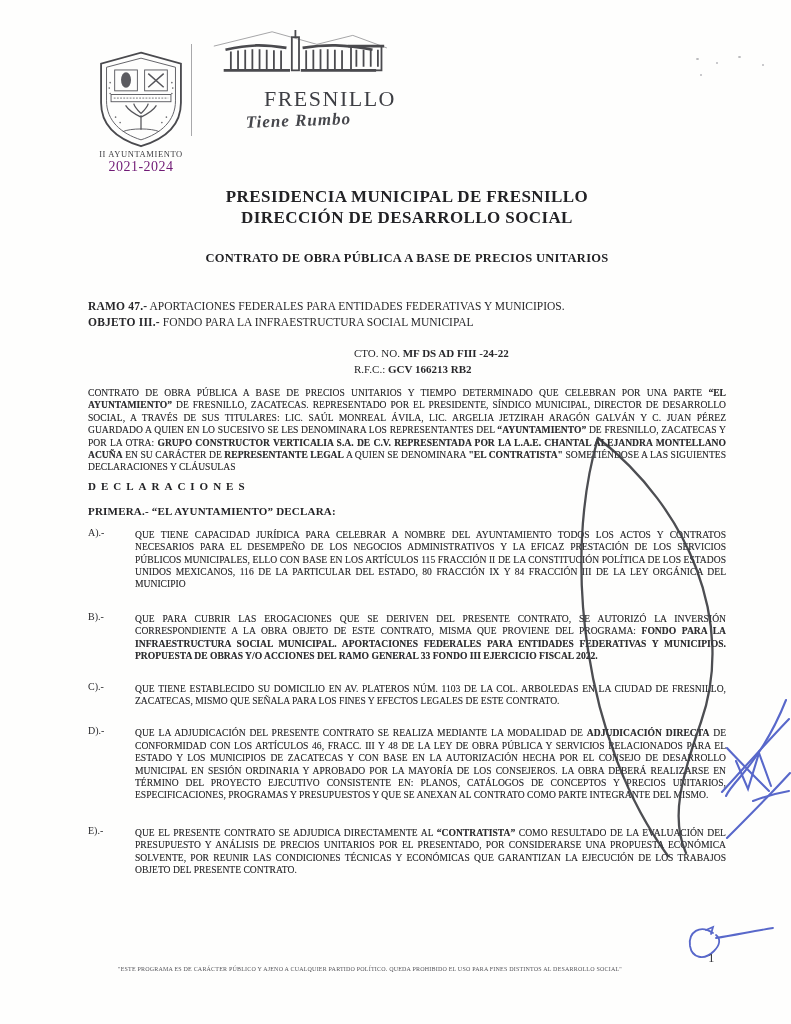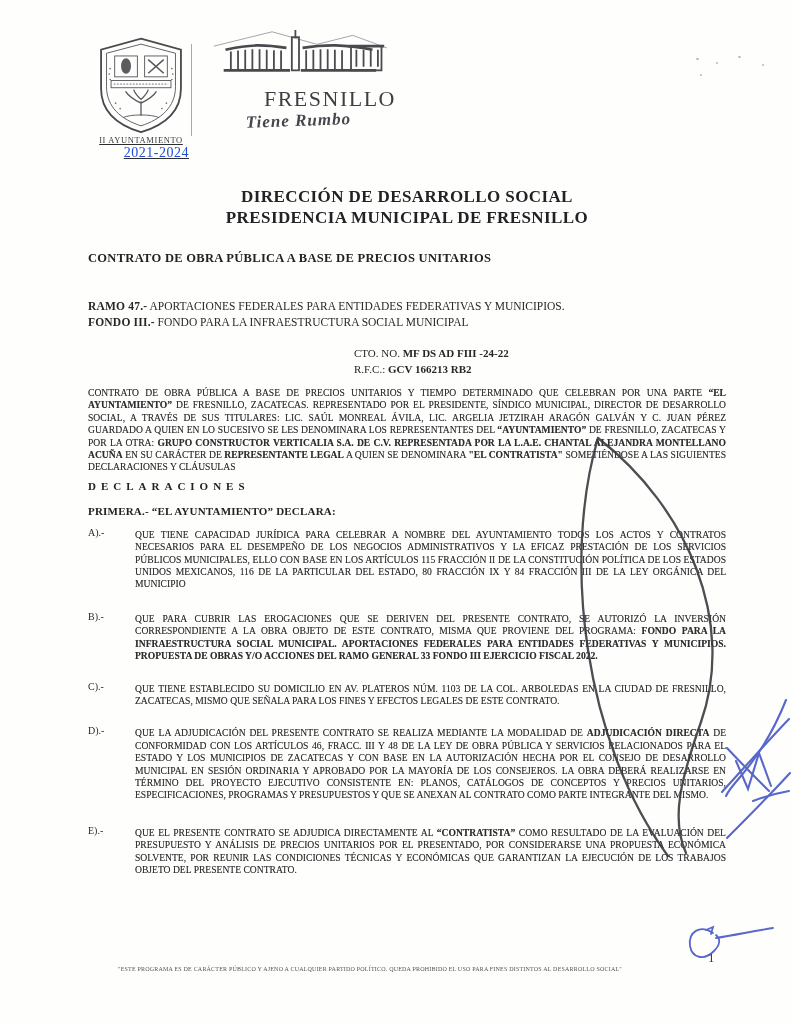--- a/index.html
+++ b/index.html
@@ -4,35 +4,35 @@
 <style>
   html,body{margin:0;padding:0;background:#ffffff;}
   .page{
     position:relative;width:791px;height:1024px;overflow:hidden;
     background:#fefefd;
     font-family:"Liberation Serif","DejaVu Serif",serif;
     color:#2d2d30;
   }
   
   .hdr{position:absolute;top:0;left:0;width:100%;height:160px;}
-  .crest{position:absolute;left:93px;top:36px;width:96px;text-align:center;text-decoration:underline;}
+  .crest{position:absolute;left:93px;top:50px;width:96px;text-align:center;}
   .crest svg{display:block;margin:0 auto;}
   .crest-cap1{font-size:8.5px;letter-spacing:.6px;color:#3c3c40;margin-top:1px;white-space:nowrap;}
-  .crest-cap2{font-size:14px;color:#1d4ed8;letter-spacing:.5px;text-align:right;}
+  .crest-cap2{font-size:14px;color:#701a75;letter-spacing:.5px;}
   .logo-divider{position:absolute;left:191px;top:44px;width:1px;height:92px;background:#a9a9ab;}
   .brand{position:absolute;left:201px;top:30px;width:195px;text-align:center;}
   .brand-name{font-size:22px;letter-spacing:1.5px;color:#3e3f44;white-space:nowrap;line-height:1;margin-top:2px;text-align:right;}
   .brand-tag{font-size:17px;font-style:italic;font-weight:bold;color:#46474c;transform:rotate(-2deg);letter-spacing:1px;margin-top:1px;}
   .specks{position:absolute;left:690px;top:52px;width:100px;height:30px;}
   .specks i{position:absolute;background:#b9b9bc;border-radius:50%;display:block;}
   
   .content{margin:0 65px 0 88px;position:relative;}
   .spacer-hdr{height:150px;}
   .title{margin:36px 0 0 0;text-align:center;font-size:17px;font-weight:bold;letter-spacing:.4px;line-height:21px;color:#222225;}
-  .subtitle{margin-top:23px;font-size:12.5px;font-weight:bold;letter-spacing:.3px;color:#222225;}
+  .subtitle{margin-top:23px;text-align:center;font-size:12.5px;font-weight:bold;letter-spacing:.3px;color:#222225;}
   .ramo{margin-top:32px;font-size:11.5px;line-height:16px;color:#27272a;}
   .ramo b{letter-spacing:.2px;}
   .refblock{margin-top:16px;margin-left:266px;font-size:11px;line-height:15.5px;color:#27272a;}
   .body-txt{font-size:9.6px;line-height:12.4px;text-align:justify;color:#2e2e31;
     text-shadow:0 0 .4px rgba(46,46,49,.45);}
   .intro{margin:10px 0 0 0;}
   .decl-heading{margin-top:6px;text-align:left;font-size:11px;font-weight:bold;letter-spacing:5px;color:#222225;}
   .primera{margin-top:13px;font-size:11px;font-weight:bold;color:#222225;letter-spacing:.2px;}
   .decl-item{display:flex;}
   .decl-label{width:47px;flex:0 0 47px;font-size:10px;color:#2a2a2d;position:relative;top:-2px;}
@@ -125,29 +125,29 @@
       <i style="left:48px;top:4px;width:3px;height:2px;"></i>
       <i style="left:72px;top:12px;width:2px;height:2px;"></i>
       <i style="left:10px;top:22px;width:2px;height:2px;"></i>
     </div>
   </div>
 
   <div class="content">
     <div class="spacer-hdr"></div>
 
     <div class="title">
+      <div>PRESIDENCIA MUNICIPAL DE FRESNILLO</div>
       <div>DIRECCIÓN DE DESARROLLO SOCIAL</div>
-      <div>PRESIDENCIA MUNICIPAL DE FRESNILLO</div>
     </div>
 
     <div class="subtitle">CONTRATO DE OBRA PÚBLICA A BASE DE PRECIOS UNITARIOS</div>
 
     <div class="ramo">
       <div><b>RAMO 47.-</b><span> APORTACIONES FEDERALES PARA ENTIDADES FEDERATIVAS Y MUNICIPIOS.</span></div>
-      <div><b>FONDO III.-</b><span> FONDO PARA LA INFRAESTRUCTURA SOCIAL MUNICIPAL</span></div>
+      <div><b>OBJETO III.-</b><span> FONDO PARA LA INFRAESTRUCTURA SOCIAL MUNICIPAL</span></div>
     </div>
 
     <div class="refblock">
       <div><span>CTO. NO. </span><b>MF DS AD FIII -24-22</b></div>
       <div><span>R.F.C.: </span><b>GCV 166213 RB2</b></div>
     </div>
 
     <p class="body-txt intro"><span>CONTRATO DE OBRA PÚBLICA A BASE DE PRECIOS UNITARIOS Y TIEMPO DETERMINADO QUE CELEBRAN POR UNA PARTE </span><b>“EL AYUNTAMIENTO”</b><span> DE FRESNILLO, ZACATECAS. REPRESENTADO POR EL PRESIDENTE, SÍNDICO MUNICIPAL, DIRECTOR DE DESARROLLO SOCIAL, A TRAVÉS DE SUS TITULARES: LIC. SAÚL MONREAL ÁVILA, LIC. ARGELIA JETZIRAH ARAGÓN GALVÁN Y C. JUAN PÉREZ GUARDADO A QUIEN EN LO SUCESIVO SE LES DENOMINARA LOS REPRESENTANTES DEL </span><b>“AYUNTAMIENTO”</b><span> DE FRESNILLO, ZACATECAS Y POR LA OTRA: </span><b>GRUPO CONSTRUCTOR VERTICALIA S.A. DE C.V. </b><b>REPRESENTADA POR LA L.A.E. CHANTAL ALEJANDRA MONTELLANO ACUÑA</b><span> EN SU CARÁCTER DE </span><b>REPRESENTANTE LEGAL</b><span> A QUIEN SE DENOMINARA </span><b>"EL CONTRATISTA"</b><span> SOMETIÉNDOSE A LAS SIGUIENTES DECLARACIONES Y CLÁUSULAS</span></p>
 
     <div class="decl-heading">DECLARACIONES</div>

